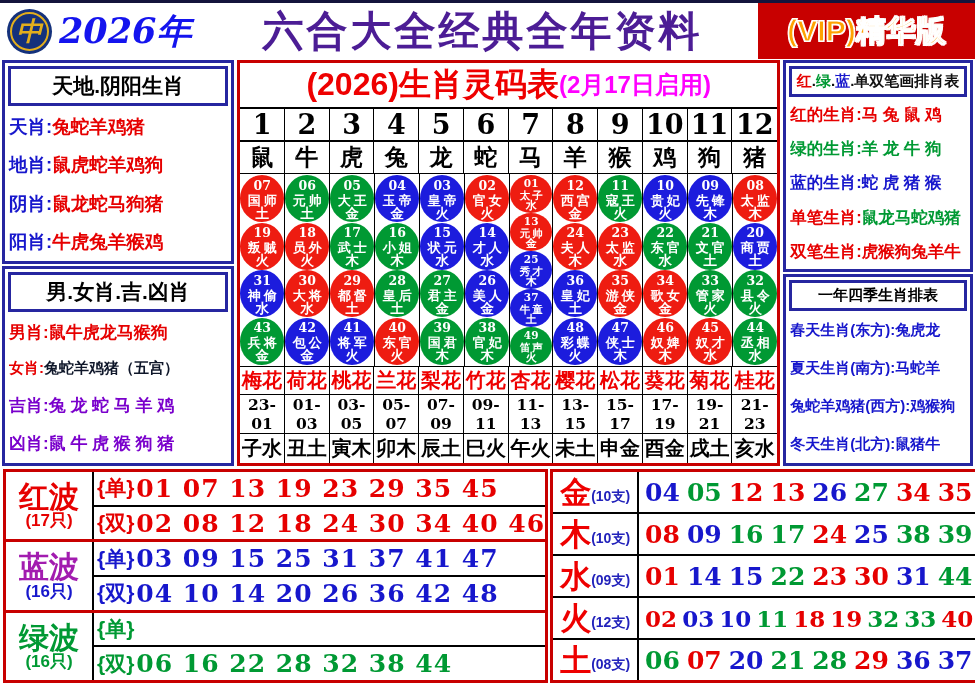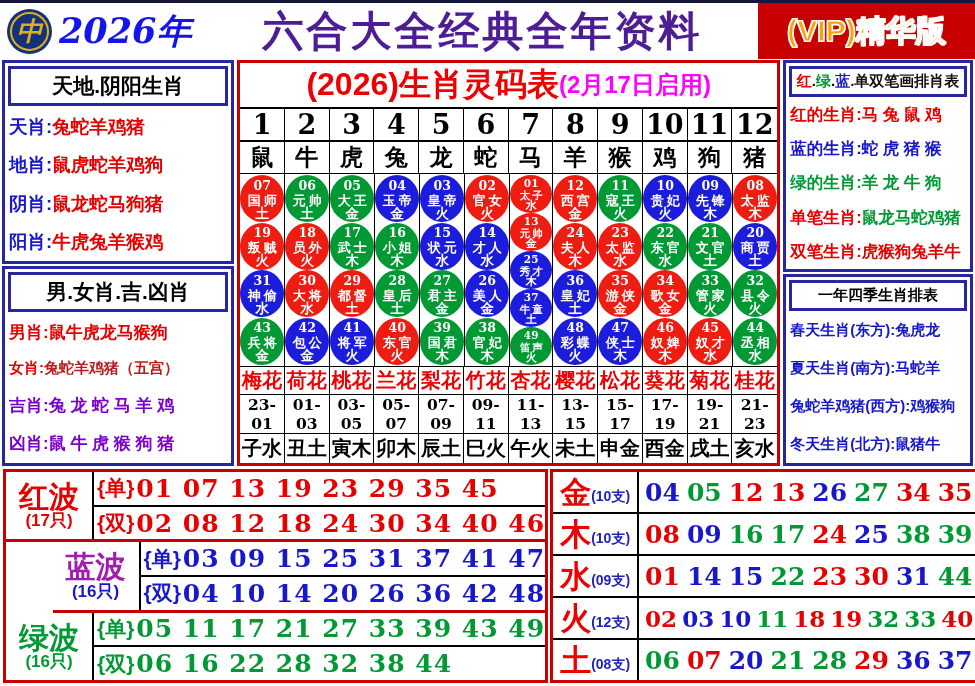--- a/index.html
+++ b/index.html
@@ -68,21 +68,21 @@
   .ball.small .b-el{font-size:11px;}
   .flower-row{flex:0 0 28px;border-top:1px solid #000;}
   .flower-row .cell{color:#ee0000;font-weight:900;font-size:20px;border-bottom:1px solid #000;}
   .range-row{flex:0 0 25px;}
   .range-row .cell{font:600 15.5px "DejaVu Serif",serif;border-bottom:1px solid #000;}
   .branch-row{flex:0 0 29px;}
   .branch-row .cell{font-weight:900;font-size:20px;}
   
   .bottom{flex:1;display:flex;}
   .waves-box{width:550px;margin:2px 1px 3px 3px;border:3px solid #c80000;display:flex;
-             flex-direction:column;box-sizing:border-box;align-items:flex-end;}
+             flex-direction:column;box-sizing:border-box;}
   .wave-group{flex:1;display:flex;border-bottom:3px solid #c80000;}
   .wave-group:last-child{border-bottom:none;}
   .wave-label{width:86px;flex:0 0 86px;border-right:2px solid #000;display:flex;flex-direction:column;
               align-items:center;justify-content:center;line-height:1.05;}
   .wave-name{font-weight:900;font-size:30px;}
   .wave-count{font-weight:700;font-size:17px;}
   .wave-rows{flex:1;display:flex;flex-direction:column;}
   .wave-row{flex:1;display:flex;align-items:center;border-bottom:2px solid #000;padding-left:3px;white-space:nowrap;}
   .wave-row:last-child{border-bottom:none;}
   .wave-brace{font-weight:900;font-size:21px;}
@@ -129,21 +129,21 @@
             <div class="p-row"><span class="p-label" style="color: rgb(23, 23, 204);">天肖:</span><span class="p-value" style="color: rgb(230, 0, 0);">兔蛇羊鸡猪</span></div>
             <div class="p-row"><span class="p-label" style="color: rgb(23, 23, 204);">地肖:</span><span class="p-value" style="color: rgb(230, 0, 0);">鼠虎蛇羊鸡狗</span></div>
             <div class="p-row"><span class="p-label" style="color: rgb(23, 23, 204);">阴肖:</span><span class="p-value" style="color: rgb(230, 0, 0);">鼠龙蛇马狗猪</span></div>
             <div class="p-row"><span class="p-label" style="color: rgb(23, 23, 204);">阳肖:</span><span class="p-value" style="color: rgb(230, 0, 0);">牛虎兔羊猴鸡</span></div>
           </div>
       </div>
       <div class="panel lp2">
         <div class="panel-title">男.女肖.吉.凶肖</div>
         <div class="panel-rows" id="left-rows-2">
             <div class="p-row"><span class="p-label" style="color: rgb(230, 0, 0);">男肖:</span><span class="p-value" style="color: rgb(230, 0, 0);">鼠牛虎龙马猴狗</span></div>
-            <div class="p-row"><span class="p-label" style="color: rgb(230, 0, 0);">女肖:</span><span class="p-value" style="color: #b91c1c; margin-top: 28px;">兔蛇羊鸡猪（五宫）</span></div>
+            <div class="p-row"><span class="p-label" style="color: rgb(230, 0, 0);">女肖:</span><span class="p-value" style="color: #0f172a; margin-top: 28px;">兔蛇羊鸡猪（五宫）</span></div>
             <div class="p-row"><span class="p-label" style="color: rgb(122, 0, 204);">吉肖:</span><span class="p-value" style="color: rgb(122, 0, 204);">兔 龙 蛇 马 羊 鸡</span></div>
             <div class="p-row"><span class="p-label" style="color: rgb(122, 0, 204);">凶肖:</span><span class="p-value" style="color: rgb(122, 0, 204);">鼠 牛 虎 猴 狗 猪</span></div>
           </div>
       </div>
     </div>
 
     <div class="center">
       <div class="c-title">
         <span class="c-title-main">(2026)生肖灵码表</span>
         <span class="c-title-sub">(2月17日启用)</span>
@@ -489,22 +489,22 @@
           <div class="cell">戌土</div>
           <div class="cell">亥水</div>
         </div>
     </div>
 
     <div class="sidebar sidebar-right">
       <div class="panel rp1">
         <div class="panel-title" id="right-title-1"><span style="color: rgb(230, 0, 0);">红</span><span style="color: rgb(17, 17, 17);">.</span><span style="color: rgb(0, 153, 51);">绿</span><span style="color: rgb(17, 17, 17);">.</span><span style="color: rgb(23, 23, 204);">蓝</span><span style="color: rgb(17, 17, 17);">.</span><span style="color: rgb(17, 17, 17);">单双笔画排肖表</span></div>
         <div class="panel-rows" id="right-rows-1">
             <div class="p-row"><span class="p-label" style="color: rgb(230, 0, 0);">红的生肖:</span><span class="p-value" style="color: rgb(230, 0, 0);">马 兔 鼠 鸡</span></div>
+            <div class="p-row"><span class="p-label" style="color: rgb(0, 153, 51);">绿的生肖:</span><span class="p-value" style="color: rgb(0, 153, 51);">羊 龙 牛 狗</span></div>
             <div class="p-row"><span class="p-label" style="color: rgb(23, 23, 204);">蓝的生肖:</span><span class="p-value" style="color: rgb(23, 23, 204);">蛇 虎 猪 猴</span></div>
-            <div class="p-row"><span class="p-label" style="color: rgb(0, 153, 51);">绿的生肖:</span><span class="p-value" style="color: rgb(0, 153, 51);">羊 龙 牛 狗</span></div>
             <div class="p-row"><span class="p-label" style="color: rgb(230, 0, 0);">单笔生肖:</span><span class="p-value" style="color: rgb(0, 153, 51);">鼠龙马蛇鸡猪</span></div>
             <div class="p-row"><span class="p-label" style="color: rgb(230, 0, 0);">双笔生肖:</span><span class="p-value" style="color: rgb(230, 0, 0);">虎猴狗兔羊牛</span></div>
           </div>
       </div>
       <div class="panel rp2">
         <div class="panel-title">一年四季生肖排表</div>
         <div class="panel-rows" id="right-rows-2">
             <div class="p-row"><span class="p-label" style="color: rgb(23, 23, 204);">春天生肖(东方):</span><span class="p-value" style="color: rgb(23, 23, 204);">兔虎龙</span></div>
             <div class="p-row"><span class="p-label" style="color: rgb(23, 23, 204);">夏天生肖(南方):</span><span class="p-value" style="color: rgb(23, 23, 204); text-align: center;">马蛇羊</span></div>
             <div class="p-row"><span class="p-label" style="color: rgb(23, 23, 204);">兔蛇羊鸡猪(西方):</span><span class="p-value" style="color: rgb(23, 23, 204);">鸡猴狗</span></div>
@@ -550,21 +550,20 @@
           </div>
         </div>
         <div class="wave-group">
           <div class="wave-label">
             <div class="wave-name" style="color: rgb(0, 153, 51);">绿波</div>
             <div class="wave-count" style="color: rgb(0, 153, 51);">(16只)</div>
           </div>
           <div class="wave-rows">
             <div class="wave-row" style="color: rgb(0, 153, 51);">
               <span class="wave-brace">{单}</span>
-              <span class="wave-nums">05 11 17 21 27 33 39 43 49</span>
             </div>
             <div class="wave-row" style="color: rgb(0, 153, 51);">
               <span class="wave-brace">{双}</span>
               <span class="wave-nums">06 16 22 28 32 38 44</span>
             </div>
           </div>
         </div>
       </div>
     <div class="elements-box" id="elements-box">
         <div class="el-row">

